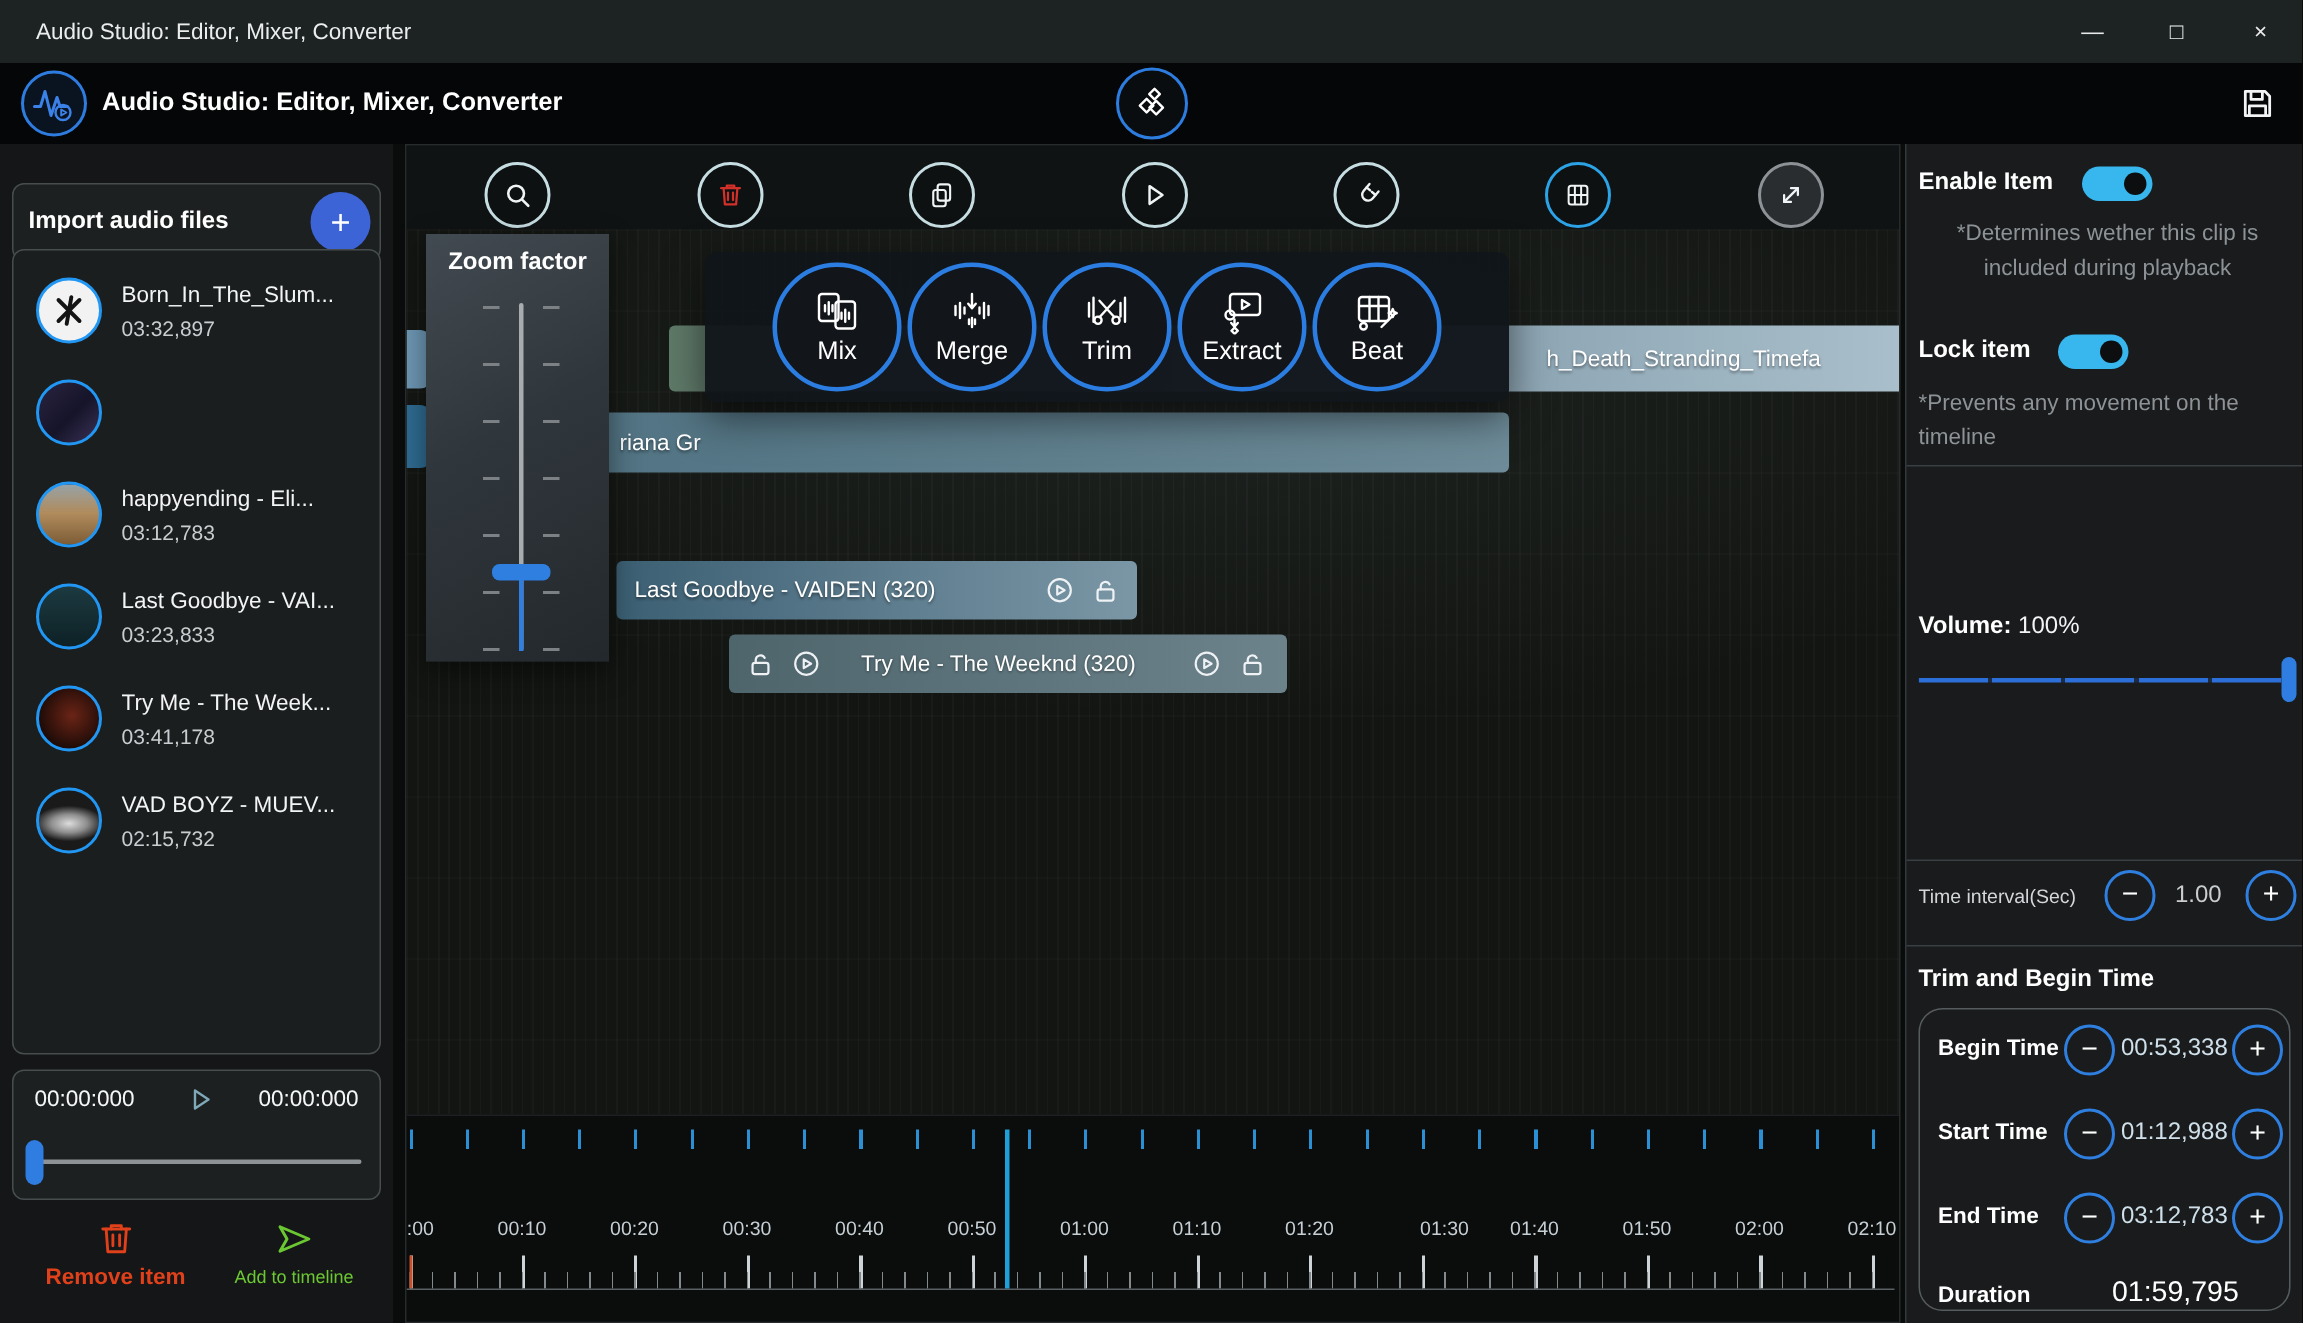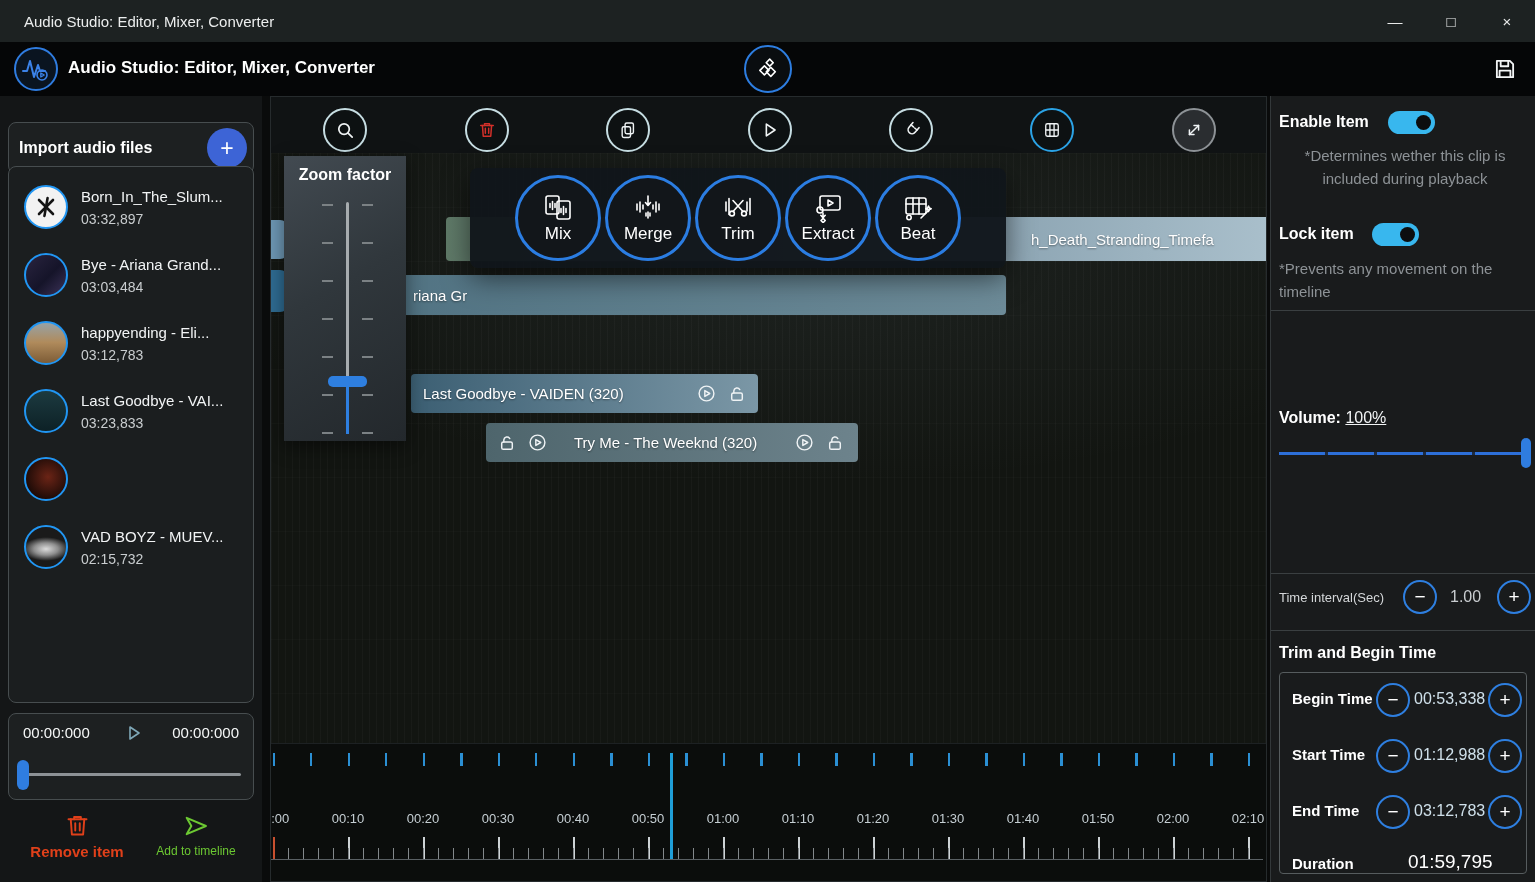--- a/index.html
+++ b/index.html
@@ -96,21 +96,21 @@
   
   .inspector{position:absolute;left:1270px;top:96px;width:265px;height:786px;background:#191b1c;border-left:1px solid #33383a;box-sizing:border-box;}
   .ins-row-label{color:#fff;font-size:16px;font-weight:bold;}
   .toggle{position:absolute;width:47px;height:23px;border-radius:12px;background:#38b7ee;}
   .toggle .knob{position:absolute;right:4px;top:4px;width:15px;height:15px;border-radius:50%;background:#0c0e0f;}
   .note{position:absolute;left:8px;width:252px;color:#8d9296;font-size:15px;line-height:23px;}
   .divider{position:absolute;left:0;width:100%;height:1px;background:#3a3f41;}
   .vol-track{position:absolute;left:8px;top:356px;width:247px;height:3px;background:repeating-linear-gradient(90deg,#2d6fd8 0 46px,rgba(45,111,216,0.2) 46px 49px);}
   .vol-handle{position:absolute;right:4px;top:342px;width:10px;height:30px;border-radius:5px;background:#2f7de0;}
   .stepper{position:absolute;width:34px;height:34px;border-radius:50%;border:2.5px solid #2e7fe0;box-sizing:border-box;color:#fff;font-size:19px;display:flex;align-items:center;justify-content:center;background:transparent;}
-  .trim-box{position:absolute;left:8px;top:576px;width:248px;height:202px;border:1px solid #565c5e;border-radius:4px;box-sizing:border-box;}
+  .trim-box{position:absolute;left:8px;top:576px;width:248px;height:202px;border:1px solid #565c5e;border-radius:16px;box-sizing:border-box;}
   .trim-row{position:absolute;left:0;width:100%;height:34px;}
   .trim-row .tlabel{position:absolute;left:12px;top:7px;color:#fff;font-size:15px;font-weight:bold;}
   .trim-row .tvalue{position:absolute;left:134px;top:7px;color:#cfe0ea;font-size:16px;}
   .ins-value{color:#c9cdd0;font-size:16px;}
 </style>
 </head>
 <body>
 
 <div class="app">
 
@@ -164,41 +164,41 @@
               <line x1="13" y1="4" x2="13" y2="22" transform="rotate(10 13 13)"></line>
           </svg>
         </div>
         <div class="f-text">
           <div class="f-name">Born_In_The_Slum...</div>
           <div class="f-dur">03:32,897</div>
         </div>
       </div>
       <div class="file-item" style="top:74px;">
         <div class="thumb th2"></div>
-        <div class="f-text">
-          <div class="f-name">Bye - Ariana Grand...</div>
-          <div class="f-dur">03:03,484</div>
-        </div>
       </div>
       <div class="file-item" style="top:142px;">
         <div class="thumb th3"></div>
         <div class="f-text">
           <div class="f-name">happyending - Eli...</div>
           <div class="f-dur">03:12,783</div>
         </div>
       </div>
       <div class="file-item" style="top:210px;">
         <div class="thumb th4"></div>
         <div class="f-text">
           <div class="f-name">Last Goodbye - VAI...</div>
           <div class="f-dur">03:23,833</div>
         </div>
       </div>
       <div class="file-item" style="top:278px;">
         <div class="thumb th5"></div>
+        <div class="f-text">
+          <div class="f-name">Try Me - The Week...</div>
+          <div class="f-dur">03:41,178</div>
+        </div>
       </div>
       <div class="file-item" style="top:346px;">
         <div class="thumb th6"></div>
         <div class="f-text">
           <div class="f-name">VAD BOYZ - MUEV...</div>
           <div class="f-dur">02:15,732</div>
         </div>
       </div>
     </div>
 
@@ -401,21 +401,21 @@
       <div class="blue-strip"></div>
       <span class="ruler-label" style="left:2px;">00:00</span>
       <span class="ruler-label" style="left:77px;">00:10</span>
       <span class="ruler-label" style="left:152px;">00:20</span>
       <span class="ruler-label" style="left:227px;">00:30</span>
       <span class="ruler-label" style="left:302px;">00:40</span>
       <span class="ruler-label" style="left:377px;">00:50</span>
       <span class="ruler-label" style="left:452px;">01:00</span>
       <span class="ruler-label" style="left:527px;">01:10</span>
       <span class="ruler-label" style="left:602px;">01:20</span>
-      <span class="ruler-label" style="left:677px;">01:30</span>
+      <span class="ruler-label" style="left:692px;">01:30</span>
       <span class="ruler-label" style="left:752px;">01:40</span>
       <span class="ruler-label" style="left:827px;">01:50</span>
       <span class="ruler-label" style="left:902px;">02:00</span>
       <span class="ruler-label" style="left:977px;">02:10</span>
       <div class="ticks-major"></div>
       <div class="ticks-minor"></div>
       <div class="tick-red"></div>
       <div class="baseline"></div>
       <div class="playhead"></div>
     </div>
@@ -432,21 +432,21 @@
     <span class="ins-row-label" style="position:absolute;left:8px;top:129px;">Lock item</span>
     <div class="toggle" style="left:101px;top:127px;">
         <div class="knob"></div>
       </div>
     <div class="note" style="top:161px;">*Prevents any movement on the timeline</div>
 
     <div class="divider" style="top:214px;"></div>
 
     <div style="position:absolute;left:8px;top:313px;">
       <span class="ins-row-label">Volume:</span>
-      <span class="ins-value" style="color:#f2f4f5;text-decoration:underline;">100%</span>
+      <span class="ins-value" style="color:#f2f4f5;">100%</span>
     </div>
     <div class="vol-track"></div>
     <div class="vol-handle"></div>
 
     <div class="divider" style="top:477px;"></div>
 
     <span style="position:absolute;left:8px;top:494px;color:#d4d7d9;font-size:13px;">Time interval(Sec)</span>
     <div class="stepper" style="left:132px;top:484px;">−</div>
     <span class="ins-value" style="position:absolute;left:179px;top:492px;">1.00</span>
     <div class="stepper" style="left:226px;top:484px;">+</div>

